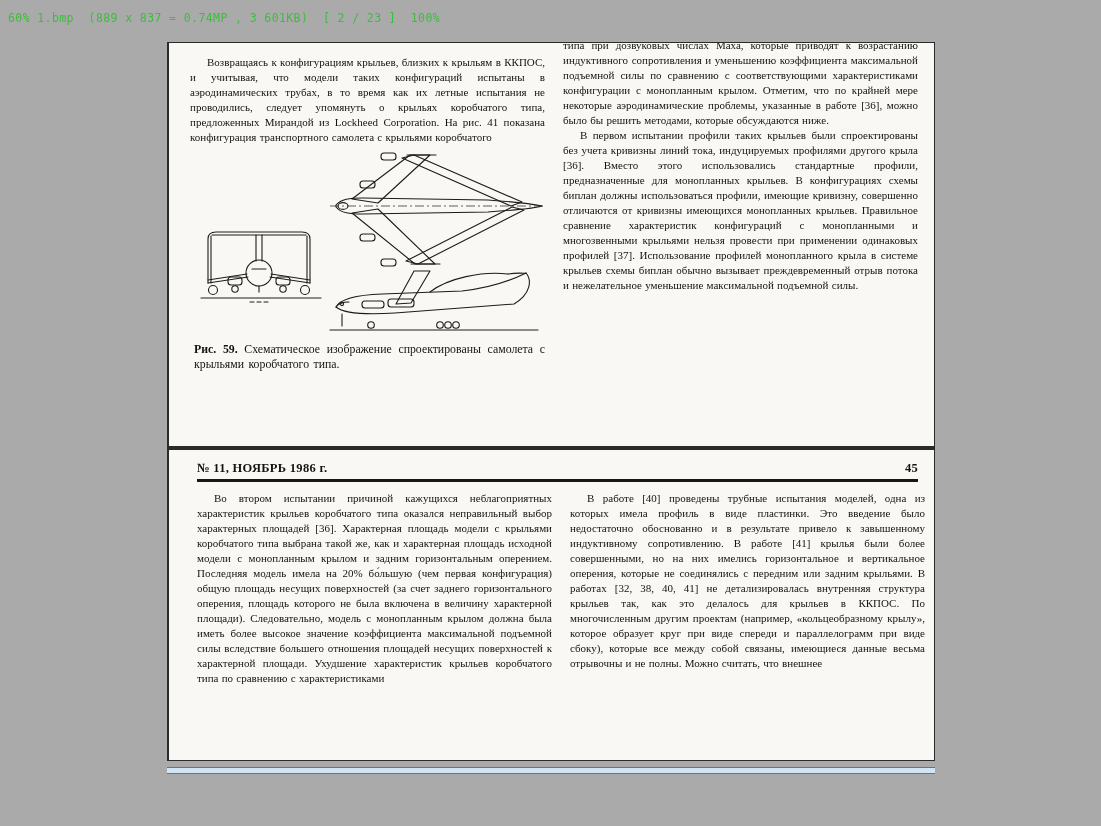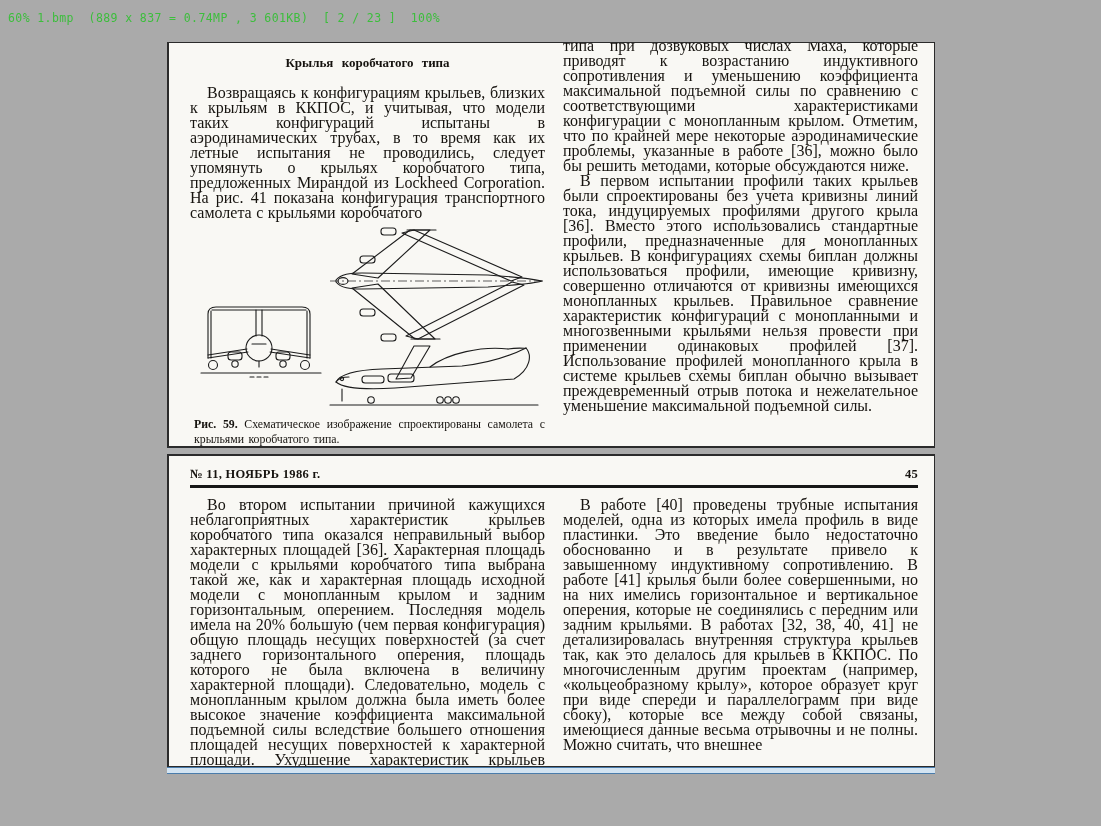--- a/index.html
+++ b/index.html
@@ -14,31 +14,31 @@
     font-size:11.5px;letter-spacing:.4px;white-space:pre;
     color:var(--status-green,#3cbe3c);
   }
   .image-view{position:absolute;left:167px;top:42px;width:768px;}
   .page{
     position:relative;box-sizing:border-box;width:768px;
     background:#f9f8f4;color:#16130f;overflow:hidden;
     border:1px solid #2b2b2b;border-left-width:2px;border-bottom-width:2px;
   }
   .page1{height:406px;}
-  .page2{height:313px;margin-top:6px;border-bottom-width:1px;border-top-width:2px;}
+  .page2{height:313px;border-bottom-width:1px;border-top-width:2px;padding-left:7px;}
   .cols{display:flex;gap:18px;padding:0 16px 0 21px;align-items:flex-start;}
   .col{width:355px;flex:0 0 355px;}
   .col-l1{margin-top:12px;}
   .col-r1{margin-top:-5px;}
   .doc-title{
     text-align:center;font-weight:bold;font-size:13px;word-spacing:5px;
     margin:0 0 14px 0;
   }
   .para{
-    font-size:16px;line-height:15px;text-align:justify;margin:0;
+    font-size:11px;line-height:15px;text-align:justify;margin:0;
     word-spacing:.5px;
   }
   .indent{text-indent:17px;}
   .figure{display:block;margin:7px 0 2px 0;}
   .fig-caption{
     font-size:11.8px;line-height:14.5px;text-align:justify;margin:2px 0 0 4px;
     word-spacing:1.5px;
   }
   .fig-caption b{font-weight:bold;}
   .p2-header{
@@ -61,21 +61,20 @@
 </head>
 <body>
 
 <div class="statusbar">60% 1.bmp  (889 x 837 = 0.74MP , 3 601KB)  [ 2 / 23 ]  100%</div>
 
 <div class="image-view">
 
   <div class="page page1">
     <div class="cols">
       <div class="col col-l1">
-        <div class="doc-title">Крылья коробчатого типа</div>
         <p class="para indent">Возвращаясь к конфигурациям крыльев, близких к крыльям в ККПОС, и учитывая, что модели таких конфигураций испытаны в аэродинамических трубах, в то время как их летные испытания не проводились, следует упомянуть о крыльях коробчатого типа, предложенных Мирандой из Lockheed Corporation. На рис. 41 показана конфигурация транспортного самолета с крыльями коробчатого</p>
 
         <svg class="figure" width="355" height="188" viewBox="0 0 355 188">
 
           <g>
             <path class="ln" d="M146,53 C151,47 160,46 172,46 L298,48 C326,50 347,53 352,54 C347,56 326,58 298,60 L172,62 C160,62 151,61 146,55 Z"></path>
             <path class="cl" d="M140,54 L354,54"></path>
             <ellipse class="ln" cx="153" cy="54" rx="5" ry="3.4"></ellipse>
             <path class="ln" d="M162,47 L220,3 L240,3 L188,51 Z"></path>
             <path class="ln" d="M224,3 L332,50 L321,54 L212,6 Z"></path>

